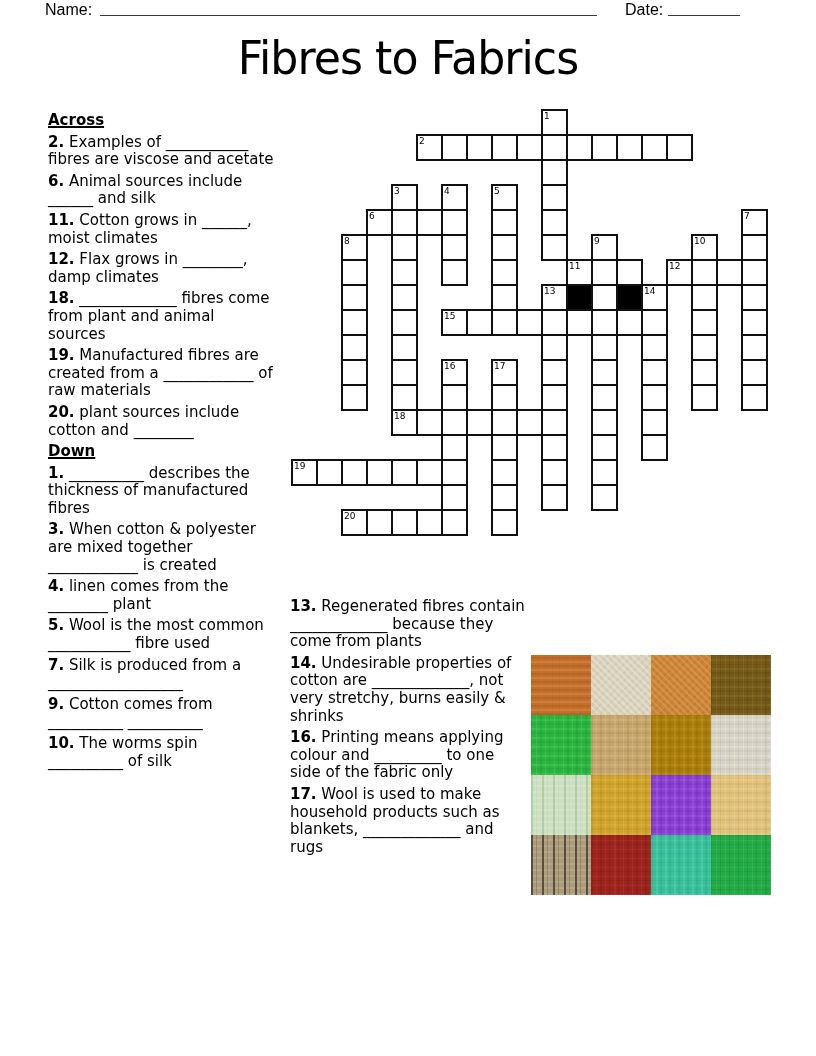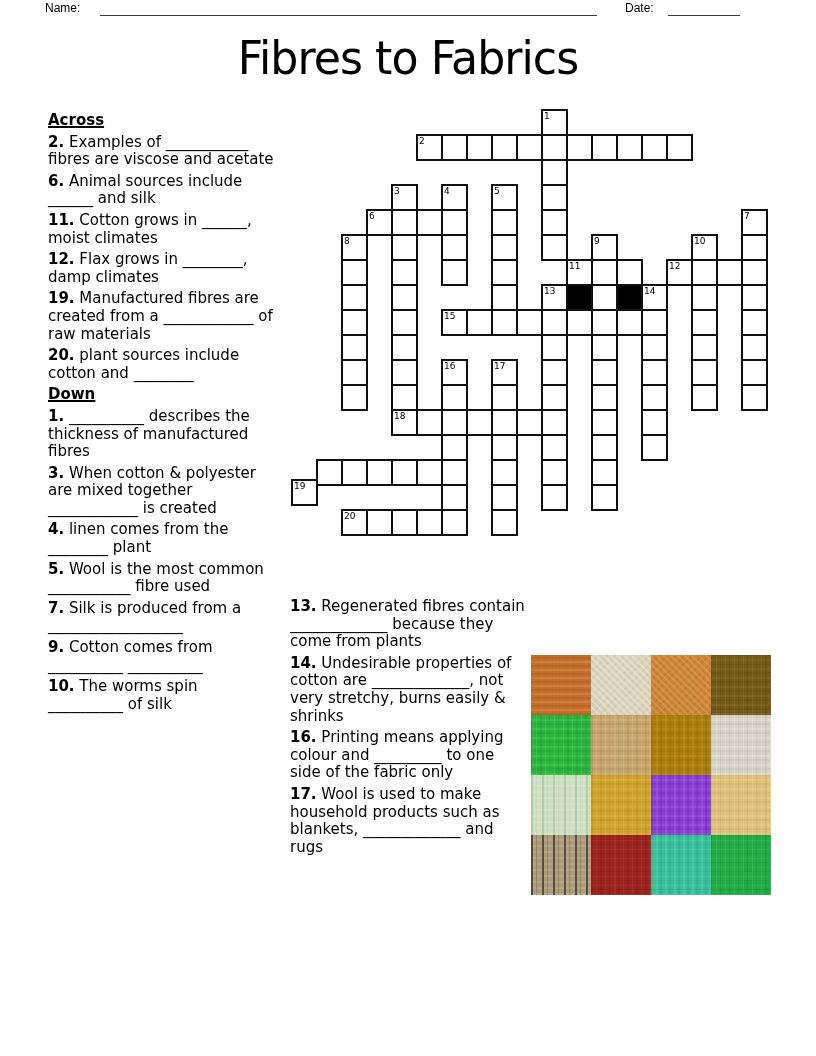--- a/index.html
+++ b/index.html
@@ -2,21 +2,21 @@
 <html><head>
 <meta charset="utf-8">
 <style>
   * { margin:0; padding:0; box-sizing:border-box; }
   html,body { width:816px; height:1056px; background:#fff; overflow:hidden;
               font-family:"DejaVu Sans", sans-serif; color:#000; }
   #page { position:relative; width:816px; height:1056px; background:#fff; }
 
   
   .hdr-label { position:absolute; font-family:"Liberation Sans", sans-serif;
-               font-size:12px; top:1px; }
+               font-size:16px; top:1px; }
   .hdr-line  { position:absolute; top:1px; height:15px;
                border-bottom:1.5px solid #3a3a3a; }
   #name-label { left:45px; }
   #name-line  { left:100px; width:497px; }
   #date-label { left:625px;text-align:right; }
   #date-line  { left:668px; width:72px; }
 
   
   #page-title { position:absolute; top:30px; left:0; width:816px;
                 text-align:center; font-size:47px; letter-spacing:-1px;
@@ -192,21 +192,21 @@
       <div class="cell" style="left: 199px; top: 299px;"></div>
       <div class="cell" style="left: 224px; top: 299px;"></div>
       <div class="cell" style="left: 249px; top: 299px;"></div>
       <div class="cell" style="left: 299px; top: 299px;"></div>
       <div class="cell" style="left: 349px; top: 299px;"></div>
       <div class="cell" style="left: 149px; top: 324px;"></div>
       <div class="cell" style="left: 199px; top: 324px;"></div>
       <div class="cell" style="left: 249px; top: 324px;"></div>
       <div class="cell" style="left: 299px; top: 324px;"></div>
       <div class="cell" style="left: 349px; top: 324px;"></div>
-      <div class="cell" style="left: -1px; top: 369px;">
+      <div class="cell" style="left: -1px; top: 349px;">
         <span class="cell-num">19</span>
       </div>
       <div class="cell" style="left: 24px; top: 349px;"></div>
       <div class="cell" style="left: 49px; top: 349px;"></div>
       <div class="cell" style="left: 74px; top: 349px;"></div>
       <div class="cell" style="left: 99px; top: 349px;"></div>
       <div class="cell" style="left: 124px; top: 349px;"></div>
       <div class="cell" style="left: 149px; top: 349px;"></div>
       <div class="cell" style="left: 199px; top: 349px;"></div>
       <div class="cell" style="left: 249px; top: 349px;"></div>
@@ -225,20 +225,21 @@
       <div class="cell" style="left: 199px; top: 399px;"></div>
     </div>
 
   <div id="clues-left" class="clue-col">
     <div class="clue-heading">Across</div>
     <div id="across-list">
         <div class="clue"><span class="cnum">2.</span><span> Examples of ___________ fibres are viscose and acetate</span></div>
         <div class="clue"><span class="cnum">6.</span><span> Animal sources include ______ and silk</span></div>
         <div class="clue"><span class="cnum">11.</span><span> Cotton grows in ______, moist climates</span></div>
         <div class="clue"><span class="cnum">12.</span><span> Flax grows in ________, damp climates</span></div>
+        <div class="clue"><span class="cnum">18.</span><span> _____________ fibres come from plant and animal sources</span></div>
         <div class="clue"><span class="cnum">19.</span><span> Manufactured fibres are created from a ____________ of raw materials</span></div>
         <div class="clue"><span class="cnum">20.</span><span> plant sources include cotton and ________</span></div>
       </div>
     <div class="clue-heading">Down</div>
     <div id="down-left-list">
         <div class="clue"><span class="cnum">1.</span><span> __________ describes the thickness of manufactured fibres</span></div>
         <div class="clue"><span class="cnum">3.</span><span> When cotton &amp; polyester are mixed together ____________ is created</span></div>
         <div class="clue"><span class="cnum">4.</span><span> linen comes from the ________ plant</span></div>
         <div class="clue"><span class="cnum">5.</span><span> Wool is the most common ___________ fibre used</span></div>
         <div class="clue"><span class="cnum">7.</span><span> Silk is produced from a __________________</span></div>

